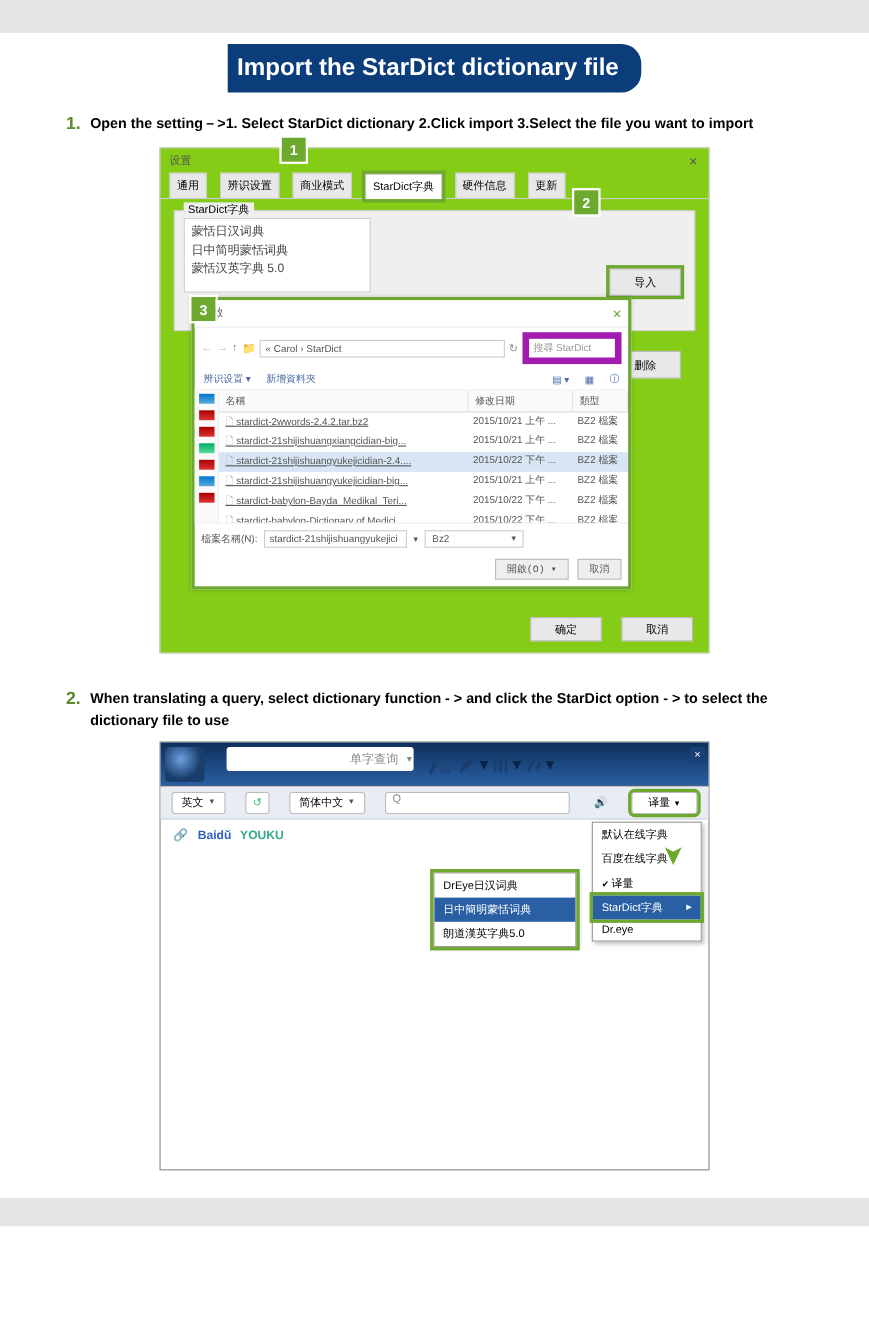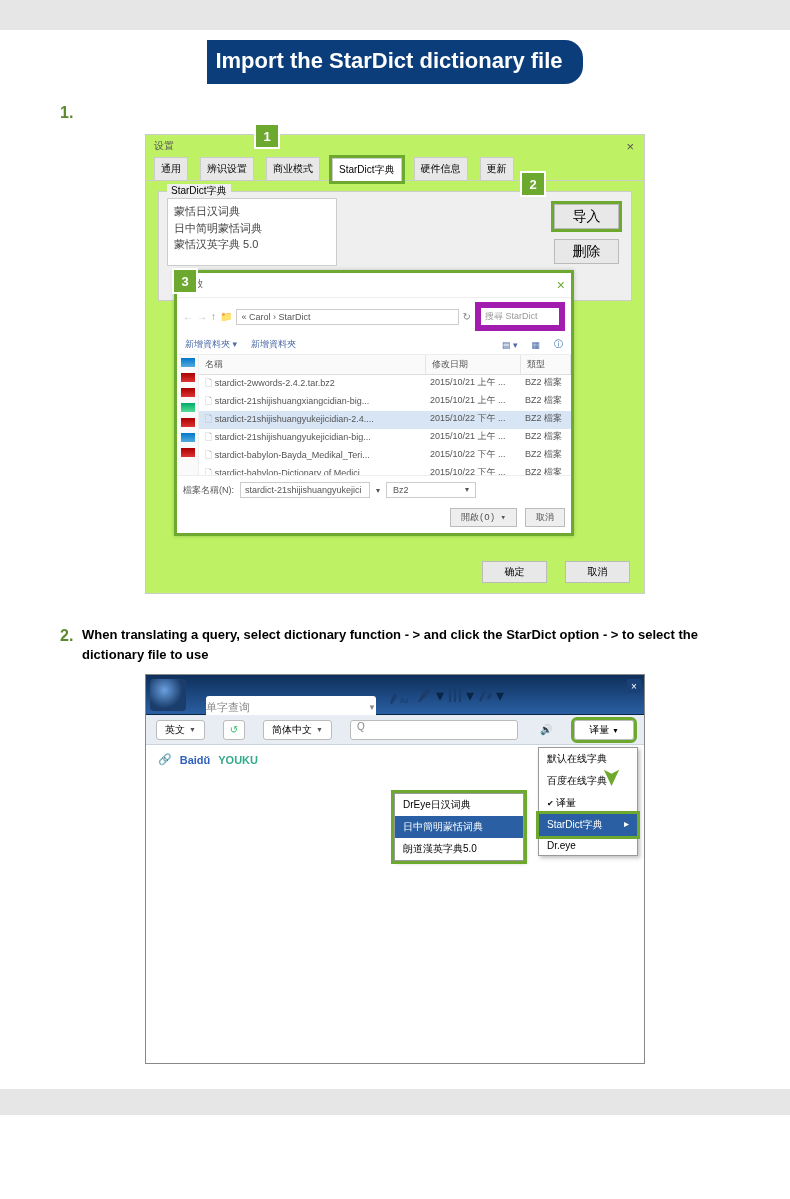--- a/index.html
+++ b/index.html
@@ -5,33 +5,33 @@
   * { box-sizing: border-box; margin: 0; padding: 0; }
   body { width: 790px; background: #fff; font-family: "Microsoft YaHei", Arial, sans-serif; color: #000; }
   .topbar { height: 30px; background: #e6e6e6; }
   .title-banner { background: #fff; padding: 10px 0 12px 0; text-align: center; }
   .title-pill { background: #0a3d7a; color: #fff; font-size: 22px; font-weight: bold; padding: 8px 20px 10px 8px; border-radius: 0 18px 18px 0; display: inline-block; }
   .steps { padding: 6px 30px 0 60px; }
   .step-line { display: flex; align-items: flex-start; gap: 6px; margin-bottom: 10px; }
   .step-num { color: #5b8a2e; font-weight: bold; font-size: 16px; min-width: 16px; margin-top: 2px; }
   .step-text { font-size: 13px; font-weight: bold; line-height: 1.5; }
   .screenshot-wrap { padding: 2px 145px 25px 145px; }
-  .settings-window { border: 1px solid #ccc; background: #bef264; position: relative; height: 460px; }
+  .settings-window { border: 1px solid #ccc; background: #84cc16; position: relative; height: 460px; }
   .sw-title { font-size: 10px; color: #555; padding: 4px 8px; }
   .sw-close { position: absolute; top: 4px; right: 10px; font-size: 13px; color: #555; }
   .tabs { display: flex; align-items: flex-end; padding: 0 8px; border-bottom: 1px solid #ccc; font-size: 10px; }
   .tab { padding: 4px 6px; border: 1px solid #ccc; background: #e8e8e8; margin-right: 12px; border-bottom: none; cursor: pointer; }
   .tab.active { background: #fff; position: relative; top: 1px; }
   .tab-hl { outline: 3px solid #6da82f; }
   .badge { position: absolute; background: #6da82f; color: #fff; width: 22px; height: 22px; display: flex; align-items: center; justify-content: center; font-size: 13px; font-weight: bold; outline: 2px solid #fff; z-index: 5; }
   .panel { margin: 10px 12px 6px 12px; border: 1px solid #ccc; padding: 6px 8px 8px 8px; position: relative; background: #efefef; }
   .panel-label { position: absolute; top: -8px; left: 8px; background: #efefef; padding: 0 4px; font-size: 10px; }
   .dict-list { background: #fff; border: 1px solid #ccc; width: 170px; height: 68px; padding: 4px 6px; font-size: 11px; color: #444; line-height: 1.5; }
   .side-btns { position: absolute; right: 12px; top: 12px; display: flex; flex-direction: column; gap: 10px; }
-  .side-btn { width: 65px; height: 25px; background: #e8e8e8; border: 1px solid #bbb; font-size: 14px; display: flex; align-items: center; justify-content: center; }
+  .side-btn { width: 65px; height: 25px; background: #e8e8e8; border: 1px solid #bbb; font-size: 10px; display: flex; align-items: center; justify-content: center; margin-top: 40px; }
   .side-btn.hl { outline: 3px solid #6da82f; }
   .arrow-diag { position: absolute; color: #6da82f; font-size: 24px; transform: rotate(-25deg); }
   .file-dialog { position: absolute; left: 28px; top: 135px; width: 400px; border: 3px solid #6da82f; background: #fff; font-size: 10px; box-shadow: 0 0 4px rgba(0,0,0,0.2); }
   .fd-title { background: #fff; padding: 4px 6px; color: #555; display: flex; justify-content: space-between; border-bottom: 1px solid #eee; }
   .fd-title .x { color: #6da82f; font-size: 14px; }
   .fd-path { display: flex; align-items: center; gap: 4px; padding: 4px 6px; }
   .fd-crumb { border: 1px solid #ccc; flex: 1; padding: 2px 4px; color: #555; font-size: 9px; }
   .fd-search { border: 6px solid #a21caf; width: 90px; padding: 2px 4px; color: #999; font-size: 9px; }
   .fd-toolbar { display: flex; gap: 14px; padding: 3px 8px; color: #4a6aa8; font-size: 9px; border-bottom: 1px solid #eee; align-items: center; }
   .fd-body { display: flex; height: 120px; }
@@ -40,38 +40,38 @@
   .fd-side-icon.b { background: linear-gradient(#07c,#5ad); }
   .fd-side-icon.g { background: linear-gradient(#0a6,#5d9); }
   .fd-list { flex: 1; overflow: hidden; }
   .fd-head { display: flex; border-bottom: 1px solid #ddd; background: #fafafa; }
   .fd-head div { padding: 3px 6px; font-size: 9px; color: #555; border-right: 1px solid #e5e5e5; }
   .fd-col-name { flex: 1; }
   .fd-col-date { width: 95px; }
   .fd-col-type { width: 50px; }
   .fd-row { display: flex; padding: 1px 0; font-size: 9px; color: #555; }
   .fd-row.sel { background: #d8e5f5; }
-  .fd-row .fn { flex: 1; padding-left: 6px; white-space: nowrap; overflow: hidden; text-overflow: ellipsis; }
+  .fd-row .fn { flex: 1; padding-left: 6px; white-space: nowrap; overflow: hidden; text-overflow: ellipsis; text-decoration: underline; }
   .fd-row .fn:before { content: "🗋 "; color: #aaa; }
   .fd-row .fd { width: 95px; padding-left: 4px; }
   .fd-row .ft { width: 50px; padding-left: 4px; }
   .fd-bottom { padding: 6px; display: flex; align-items: center; gap: 6px; font-size: 9px; color: #555; border-top: 1px solid #eee; flex-wrap: wrap; }
   .fd-fn-label { }
   .fd-fn-input { border: 1px solid #ccc; padding: 2px 4px; width: 130px; }
   .fd-filter { border: 1px solid #ccc; padding: 2px 6px; width: 90px; }
   .fd-actions { width: 100%; display: flex; justify-content: flex-end; gap: 8px; padding-top: 4px; }
   .fd-btn { border: 1px solid #bbb; background: #eee; padding: 2px 10px; font-family: Liberation Mono, monospace; }
   .bottom-btns { position: absolute; bottom: 10px; right: 14px; display: flex; gap: 18px; }
   .bottom-btn { width: 65px; height: 22px; background: #e8e8e8; border: 1px solid #bbb; font-size: 10px; display: flex; align-items: center; justify-content: center; }
 
   
   .screenshot2 { margin: 0 145px 25px 145px; border: 1px solid #888; height: 390px; background: #fff; position: relative; }
   .s2-top { height: 40px; background: linear-gradient(#0e2f5b,#2a5fa3); position: relative; border-bottom: 1px solid #0a2443; }
   .s2-logo { position: absolute; left: 4px; top: 4px; width: 36px; height: 32px; background: radial-gradient(circle at 40% 35%, #6aa0e0 0%, #1a3d6b 60%); border-radius: 4px; }
-  .s2-search { position: absolute; left: 60px; top: 21px; width: 170px; height: 22px; background: #fff; border-radius: 3px; display:flex; align-items:center; justify-content:space-between; font-size:11px; color:#888; }
+  .s2-search { position: absolute; left: 60px; top: 4px; width: 170px; height: 22px; background: #fff; border-radius: 3px; display:flex; align-items:center; justify-content:flex-end; font-size:11px; color:#888; }
   .s2-search .tri { margin-left: 6px; font-size: 8px; }
   .s2-topicons { position: absolute; left: 238px; top: 4px; height: 32px; display: flex; align-items: center; gap: 0; }
   .s2-ticon { width: 30px; height: 30px; display:flex; align-items:center; justify-content:center; color:#0a2443; }
   .s2-close { position:absolute; right:3px; top:4px; width:14px; height:14px; background:#1a4177; color:#fff; font-size:10px; display:flex; align-items:center; justify-content:center; border-radius:2px; }
   .s2-bar2 { height: 30px; background: #e8edf3; border-bottom:1px solid #ccd3db; display:flex; align-items:center; padding: 0 10px; gap:18px; font-size:10px; position: relative; }
   .s2-dd { background:#fff; border:1px solid #bbb; border-radius:3px; padding:2px 8px; display:flex; align-items:center; gap:4px; cursor:pointer; }
   .s2-dd .tri { font-size:7px; color:#555; }
   .s2-refresh { background:#fff; border:1px solid #bbb; border-radius:3px; width:22px; height:20px; display:flex; align-items:center; justify-content:center; color:#3b6; }
   .s2-q { background:#fff; border:1px solid #bbb; border-radius:3px; flex:1; height:20px; padding:0 6px; color:#888; }
   .s2-spk { width:20px; color:#888; text-align:center; }
@@ -93,20 +93,21 @@
 
 <div class="topbar"></div>
 
 <div class="title-banner">
   <span class="title-pill">Import the StarDict dictionary file</span>
 </div>
 
 <div class="steps">
   <div class="step-line">
     <span class="step-num">1.</span>
+    <span class="step-text">Open the setting－&gt;1. Select StarDict dictionary  2.Click import 3.Select the file you want to import</span>
   </div>
 </div>
 
 <div class="screenshot-wrap">
   <div class="settings-window">
     <div class="sw-title">设置</div>
     <div class="sw-close">×</div>
 
     <div class="badge" style="left:110px; top:-10px;">1</div>
     <div class="badge" style="right:100px; top:38px;">2</div>
@@ -143,21 +144,21 @@
       <div class="fd-path">
         <span style="color:#bbb;">←</span>
         <span style="color:#bbb;">→</span>
         <span style="color:#888;">↑</span>
         <span style="color:#e2b126;">📁</span>
         <div class="fd-crumb">« Carol › StarDict</div>
         <span style="color:#888;">↻</span>
         <div class="fd-search">搜尋 StarDict</div>
       </div>
       <div class="fd-toolbar">
-        <span>新增資料夾 ▾</span>
+        <span>辨识设置 ▾</span>
         <span>新增資料夾</span>
         <span style="margin-left:auto; color:#4a6aa8;">▤ ▾</span>
         <span style="color:#4a6aa8;">▦</span>
         <span style="color:#2a5fa3;">ⓘ</span>
       </div>
       <div class="fd-body">
         <div class="fd-side">
           <div class="fd-side-icon b"></div>
           <div class="fd-side-icon"></div>
           <div class="fd-side-icon"></div>

